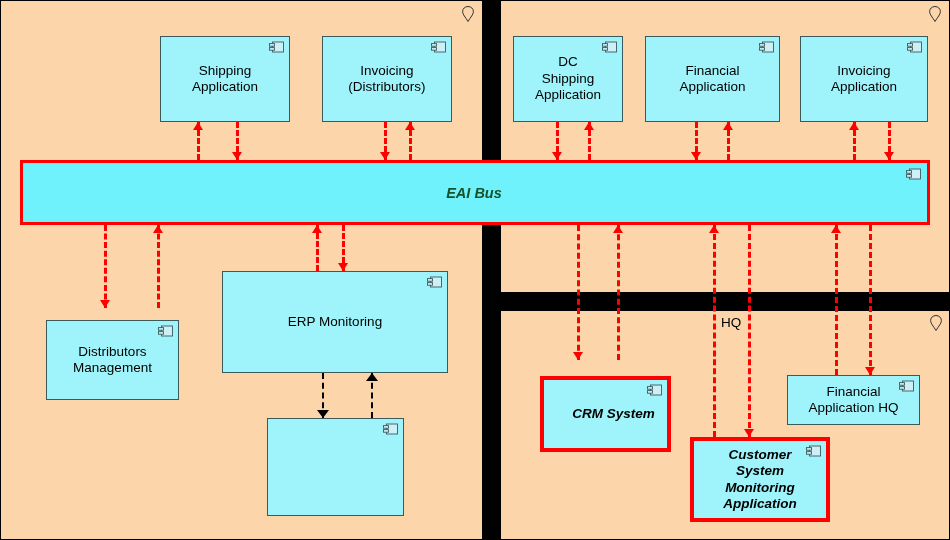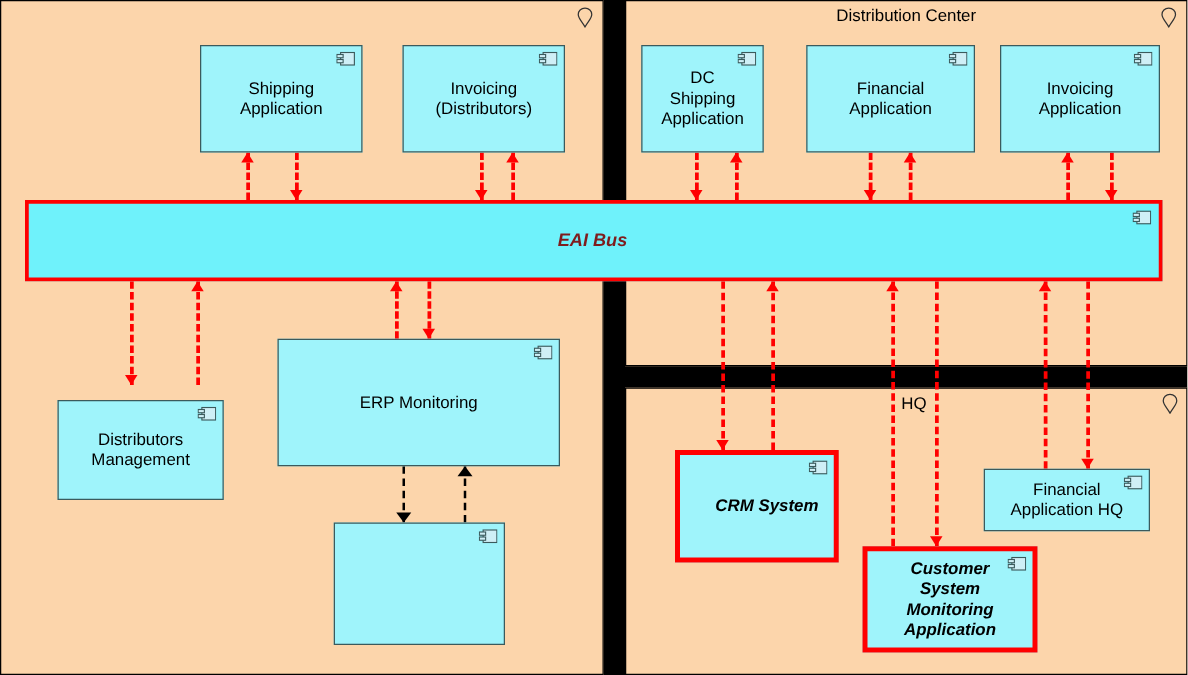--- a/index.html
+++ b/index.html
@@ -17,21 +17,21 @@
         display:flex;align-items:center;justify-content:center;text-align:center;
         font-size:13.5px;color:#000;line-height:1.22;z-index:6;}
   .comp.hi{border:4px solid #ff0000;font-weight:bold;font-style:italic;}
   .comp .lbl{padding:0 6px;white-space:pre-line;}
   .cicon{position:absolute;top:4px;right:5px;width:15px;height:12px;}
 
   
   #eai-bus{position:absolute;left:20px;top:160px;width:910px;height:65px;
            background:#6ff2fb;border:3px solid #ff0000;box-sizing:border-box;z-index:7;
            display:flex;align-items:center;justify-content:center;}
-  #eai-bus .lbl{font-weight:bold;font-style:italic;font-size:14.5px;color:#7f1d1d;
+  #eai-bus .lbl{font-weight:bold;font-style:italic;font-size:14.5px;color:#14532d;
                 position:relative;left:-1px;}
 
   
   .conn{position:absolute;z-index:5;}
   .vline{position:absolute;width:0;border-left-width:3px;border-left-style:dashed;}
   .vline.red{border-left-color:#ff0000;}
   .vline.blk{border-left-color:#000;border-left-width:2px;}
   .ahead{position:absolute;width:0;height:0;border-left:5px solid transparent;
          border-right:5px solid transparent;}
   .ahead.red.dn{border-top:8px solid #ff0000;}
@@ -46,21 +46,20 @@
 
 <div id="stage">
 
   <div id="node-production-center" class="node" style="left:0;top:0;width:483px;height:540px;">
     <svg class="pin" viewBox="0 0 14 18">
       <path d="M7 1.5 C3.8 1.5 1.6 3.8 1.6 6.6 C1.6 9.6 4.4 12 7 16.5 C9.6 12 12.4 9.6 12.4 6.6 C12.4 3.8 10.2 1.5 7 1.5 Z" fill="none" stroke="#333" stroke-width="1"></path>
     </svg>
   </div>
 
   <div id="node-distribution-center" class="node" style="left:500px;top:0;width:450px;height:293px;">
-    <div class="node-title">Distribution Center</div>
     <svg class="pin" viewBox="0 0 14 18">
       <path d="M7 1.5 C3.8 1.5 1.6 3.8 1.6 6.6 C1.6 9.6 4.4 12 7 16.5 C9.6 12 12.4 9.6 12.4 6.6 C12.4 3.8 10.2 1.5 7 1.5 Z" fill="none" stroke="#333" stroke-width="1"></path>
     </svg>
   </div>
 
   <div id="node-hq" class="node" style="left:500px;top:310px;width:450px;height:230px;"></div>
   <div class="hq-label" style="left:721px;top:315px;">HQ</div>
   <svg class="pin" viewBox="0 0 14 18" style="left:929px;top:314px;">
     <path d="M7 1.5 C3.8 1.5 1.6 3.8 1.6 6.6 C1.6 9.6 4.4 12 7 16.5 C9.6 12 12.4 9.6 12.4 6.6 C12.4 3.8 10.2 1.5 7 1.5 Z" fill="none" stroke="#333" stroke-width="1"></path>
   </svg>
@@ -168,21 +167,21 @@
       </div>
       <div class="comp" style="left: 322px; top: 36px; width: 130px; height: 86px;">
         <svg class="cicon" viewBox="0 0 15 12">
           <rect x="3.5" y="1" width="11" height="10" fill="#cfeff6" stroke="#3b5a5c" stroke-width="0.9"></rect>
           <rect x="0.5" y="2.6" width="5" height="2.6" fill="#cfeff6" stroke="#3b5a5c" stroke-width="0.9"></rect>
           <rect x="0.5" y="6.6" width="5" height="2.6" fill="#cfeff6" stroke="#3b5a5c" stroke-width="0.9"></rect>
         </svg>
         <span class="lbl">Invoicing
 (Distributors)</span>
       </div>
-      <div class="comp" style="left: 513px; top: 36px; width: 98px; height: 86px; text-align: center;">
+      <div class="comp" style="left: 513px; top: 36px; width: 110px; height: 86px; text-align: center;">
         <svg class="cicon" viewBox="0 0 15 12">
           <rect x="3.5" y="1" width="11" height="10" fill="#cfeff6" stroke="#3b5a5c" stroke-width="0.9"></rect>
           <rect x="0.5" y="2.6" width="5" height="2.6" fill="#cfeff6" stroke="#3b5a5c" stroke-width="0.9"></rect>
           <rect x="0.5" y="6.6" width="5" height="2.6" fill="#cfeff6" stroke="#3b5a5c" stroke-width="0.9"></rect>
         </svg>
         <span class="lbl">DC
 Shipping
 Application</span>
       </div>
       <div class="comp" style="left: 645px; top: 36px; width: 135px; height: 86px;">
@@ -220,21 +219,21 @@
         </svg>
         <span class="lbl">ERP Monitoring</span>
       </div>
       <div class="comp" style="left: 267px; top: 418px; width: 137px; height: 98px;">
         <svg class="cicon" viewBox="0 0 15 12">
           <rect x="3.5" y="1" width="11" height="10" fill="#cfeff6" stroke="#3b5a5c" stroke-width="0.9"></rect>
           <rect x="0.5" y="2.6" width="5" height="2.6" fill="#cfeff6" stroke="#3b5a5c" stroke-width="0.9"></rect>
           <rect x="0.5" y="6.6" width="5" height="2.6" fill="#cfeff6" stroke="#3b5a5c" stroke-width="0.9"></rect>
         </svg>
       </div>
-      <div class="comp hi" style="left: 540px; top: 360px; width: 131px; height: 90px; padding-left: 16px;">
+      <div class="comp hi" style="left: 540px; top: 376px; width: 131px; height: 76px; padding-left: 16px;">
         <svg class="cicon" viewBox="0 0 15 12">
           <rect x="3.5" y="1" width="11" height="10" fill="#cfeff6" stroke="#3b5a5c" stroke-width="0.9"></rect>
           <rect x="0.5" y="2.6" width="5" height="2.6" fill="#cfeff6" stroke="#3b5a5c" stroke-width="0.9"></rect>
           <rect x="0.5" y="6.6" width="5" height="2.6" fill="#cfeff6" stroke="#3b5a5c" stroke-width="0.9"></rect>
         </svg>
         <span class="lbl">CRM System</span>
       </div>
       <div class="comp hi" style="left: 690px; top: 437px; width: 140px; height: 85px;">
         <svg class="cicon" viewBox="0 0 15 12">
           <rect x="3.5" y="1" width="11" height="10" fill="#cfeff6" stroke="#3b5a5c" stroke-width="0.9"></rect>

